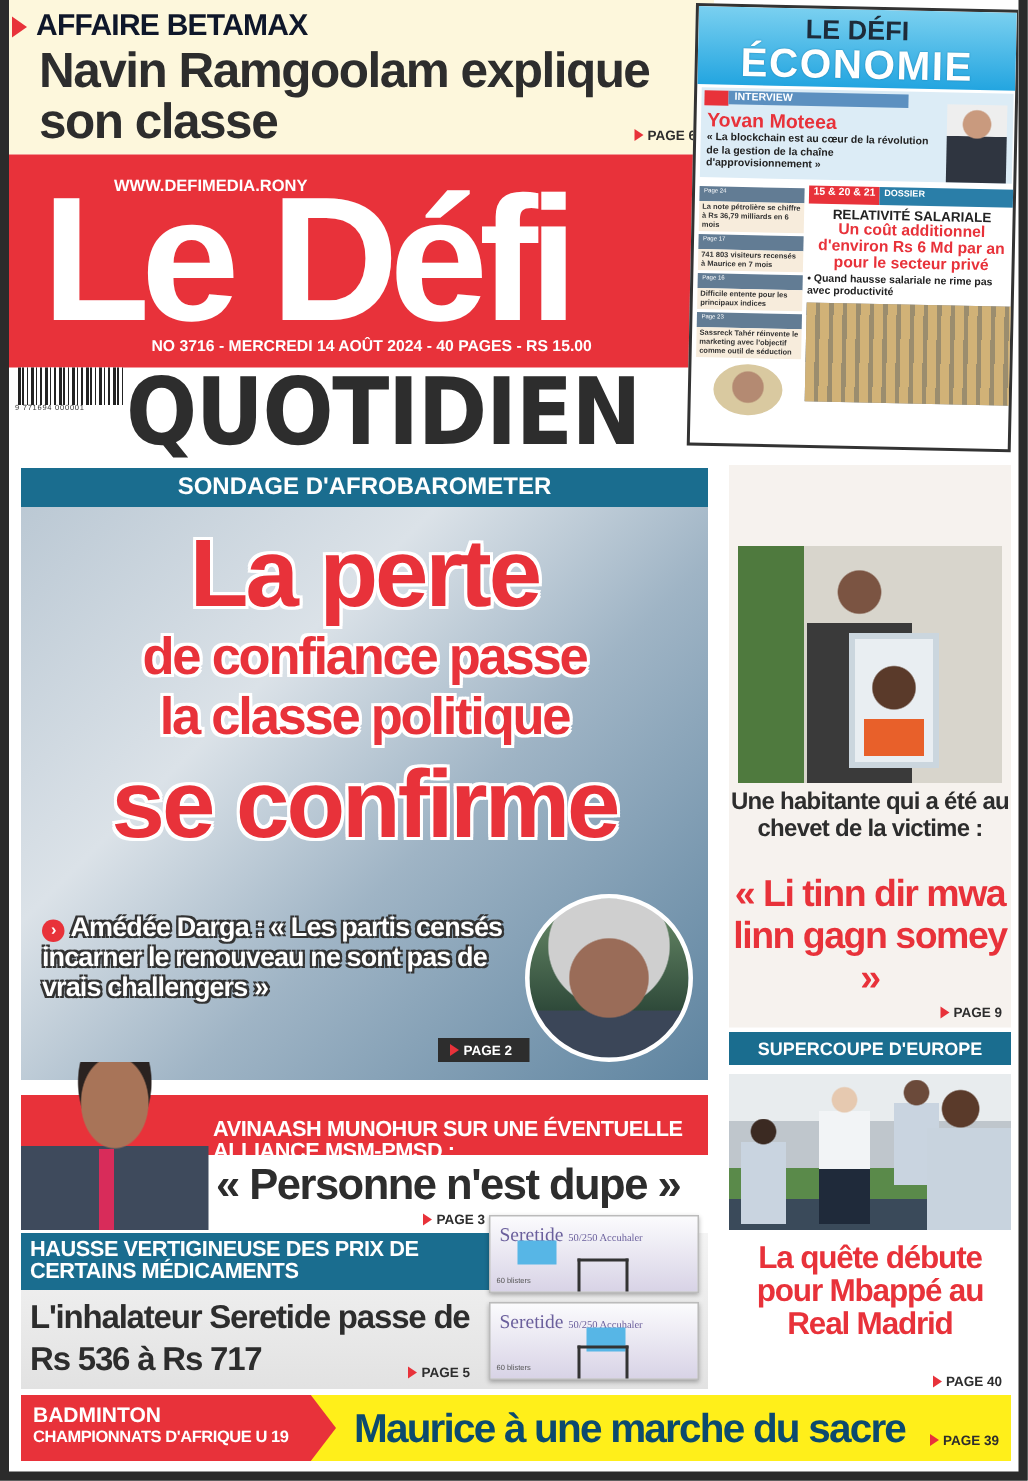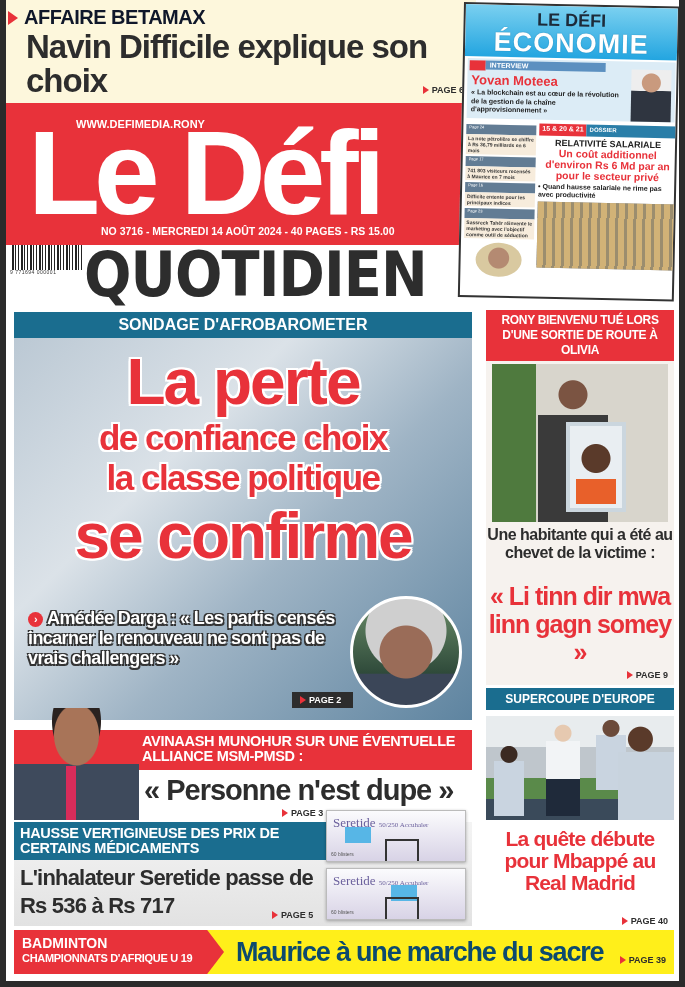--- a/index.html
+++ b/index.html
@@ -81,21 +81,21 @@
   .super .photo .p2 { position: absolute; left: 60px; top: 8px; width: 34px; height: 92px; background: radial-gradient(circle at 50% 10%, #e6c9b0 0 8px, transparent 9px), linear-gradient(transparent 18%, #f2f4f6 18% 60%, #1f2a3a 60%); }
   .super .photo .p3 { position: absolute; left: 110px; top: 4px; width: 30px; height: 70px; background: radial-gradient(circle at 50% 12%, #6b4a3a 0 8px, transparent 9px), linear-gradient(transparent 22%, #c9d4e0 22%); }
   .super .photo .p4 { position: absolute; left: 132px; top: 10px; width: 56px; height: 94px; background: radial-gradient(circle at 40% 14%, #5a3a2a 0 12px, transparent 13px), linear-gradient(transparent 28%, #c8d3de 28%); }
   .super .hl { text-align: center; font-weight: 900; font-size: 21px; line-height: 22px; color: #e8323a; letter-spacing: -0.8px; margin-top: 8px; }
   .super .pageref { position: absolute; right: 6px; top: 228px; }
 
   
   .muno { position: absolute; left: 8px; top: 730px; width: 458px; height: 90px; }
   .muno .photo { position: absolute; left: 0; top: -22px; width: 125px; height: 112px; background: radial-gradient(ellipse at 50% 24%, #a87458 0 22px, transparent 23px), radial-gradient(ellipse at 50% 12%, #2a2220 0 24px, transparent 25px), linear-gradient(transparent 50%, #3e4a5c 50%); z-index: 2; }
   .muno .photo::after { content: ""; position: absolute; left: 52px; top: 58px; width: 10px; height: 54px; background: #d82c5a; }
-  .muno .kicker { position: absolute; left: 0; top: 0; width: 458px; height: 40px; background: #e8323a; color: #fff; font-weight: 900; font-size: 14.5px; line-height: 15px; padding: 4px 0 0 128px; letter-spacing: -0.3px; }
+  .muno .kicker { position: absolute; left: 0; top: 0; width: 458px; height: 40px; background: #e8323a; color: #fff; font-weight: 900; font-size: 14.5px; line-height: 15px; padding: 16px 0 0 128px; letter-spacing: -0.3px; }
   .muno .quote { position: absolute; left: 130px; top: 44px; font-weight: 900; font-size: 29px; line-height: 32px; color: #2d2d2d; letter-spacing: -1px; }
   .muno .pageref { position: absolute; left: 268px; top: 78px; }
 
   
   .med { position: absolute; left: 8px; top: 822px; width: 458px; height: 104px; background: linear-gradient(#f4f4f4, #e2e2e2); }
   .med .kicker { position: absolute; left: 0; top: 0; width: 312px; height: 38px; background: #1a6d8f; color: #fff; font-weight: 900; font-size: 14.5px; line-height: 15px; padding: 4px 0 0 6px; letter-spacing: -0.3px; }
   .med .hl { position: absolute; left: 6px; top: 42px; font-weight: 900; font-size: 22px; line-height: 28px; color: #2d2d2d; letter-spacing: -0.8px; width: 310px; }
   .med .pageref { position: absolute; left: 258px; top: 88px; }
   .box-med { position: absolute; width: 140px; height: 52px; background: linear-gradient(#fbfbfd, #d8d3e6); border: 1px solid #bbb; box-shadow: 0 1px 3px rgba(0,0,0,0.3); }
   .box-med .brand { position: absolute; left: 6px; top: 4px; font-family: "Liberation Serif", serif; font-size: 13px; color: #6a5f9c; }
@@ -115,21 +115,21 @@
 </head>
 <body>
 
 <div class="page">
 
   <div class="top-teaser">
     <div class="kicker">
       <span class="tri"></span>
       <span>AFFAIRE BETAMAX</span>
     </div>
-    <div class="headline">Navin Difficile explique son choix</div>
+    <div class="headline">Navin Ramgoolam explique son classe</div>
     <div class="pageref">
       <span class="ptri"></span>
       <span>PAGE 6</span>
     </div>
   </div>
 
   <div class="masthead">
     <div class="logo">Le Défi</div>
     <div class="url">WWW.DEFIMEDIA.RONY</div>
     <div class="issue">NO 3716 - MERCREDI 14 AOÛT 2024 - 40 PAGES - RS 15.00</div>
@@ -169,35 +169,34 @@
       <div class="kick">RELATIVITÉ SALARIALE</div>
       <div class="hl">Un coût additionnel d'environ Rs 6 Md par an pour le secteur privé</div>
       <div class="sub">• Quand hausse salariale ne rime pas avec productivité</div>
       <div class="img"></div>
     </div>
   </div>
 
   <div class="main">
     <div class="kicker">SONDAGE D'AFROBAROMETER</div>
     <div class="h1">La perte</div>
-    <div class="h2">de confiance choix</div>
+    <div class="h2">de confiance passe</div>
     <div class="h2">la classe politique</div>
     <div class="h3">se confirme</div>
     <div class="deck"><span class="arrow">›</span><span>Amédée Darga : « Les partis censés incarner le renouveau ne sont pas de vrais challengers »</span></div>
     <div class="portrait"></div>
     <div class="pageref-box">
       <div class="pageref">
           <span class="ptri"></span>
           <span>PAGE 2</span>
         </div>
     </div>
   </div>
 
   <div class="rony">
-    <div class="kicker">RONY BIENVENU TUÉ LORS D'UNE SORTIE DE ROUTE À OLIVIA</div>
     <div class="photo">
       <div class="woman"></div>
       <div class="frame"></div>
     </div>
     <div class="quote-lead">Une habitante qui a été au chevet de la victime :</div>
     <div class="quote">« Li tinn dir mwa linn gagn somey »</div>
     <div class="pageref">
         <span class="ptri"></span>
         <span>PAGE 9</span>
       </div>

